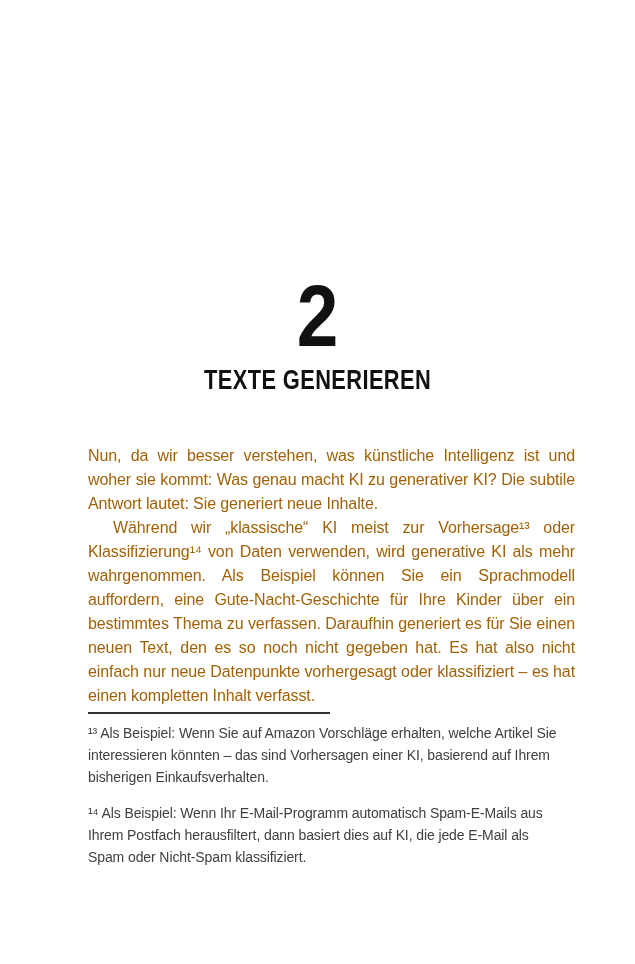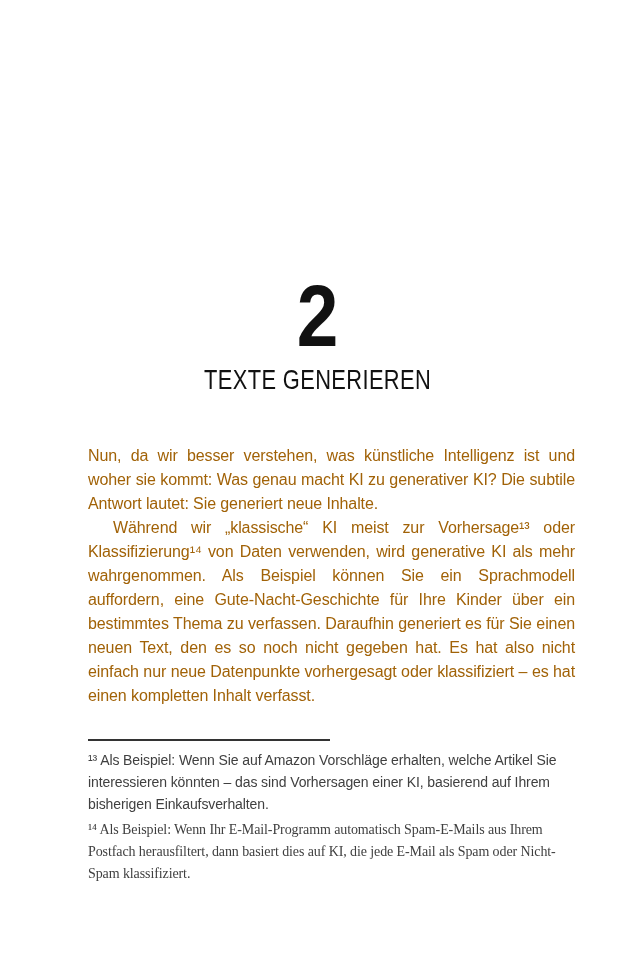--- a/index.html
+++ b/index.html
@@ -28,21 +28,21 @@
     display: inline-block;
     transform: scaleX(0.85);
     transform-origin: center;
   }
   .chapter-title {
     position: absolute;
     top: 366px;
     left: 0;
     width: 635px;
     text-align: center;
-    font-weight: 400;
+    font-weight: 700;
     font-size: 28px;
     line-height: 1;
     color: #111111;
   }
   .chapter-title .squeeze {
     display: inline-block;
     transform: scaleX(0.78);
     transform-origin: center;
     letter-spacing: 0.5px;
     white-space: nowrap;
@@ -55,39 +55,39 @@
     font-size: 16px;
     line-height: 24px;
     letter-spacing: -0.1px;
     color: #a16207;
     text-align: justify;
   }
   .body-text p { margin: 0; }
   .body-text p.indented { text-indent: 25px; }
   .footnote-area {
     position: absolute;
-    top: 739px;
+    top: 712px;
     left: 88px;
     width: 487px;
   }
   .footnote-rule {
     width: 242px;
     height: 0;
     border-top: 2px solid #333333;
   }
   .footnote {
     margin-top: 8px;
     width: 478px;
     font-size: 14px;
     line-height: 22px;
     letter-spacing: -0.1px;
     color: #404040;
     text-align: left;
   }
-  .footnote + .footnote { margin-top: 4px; font-family: Liberation Serif, serif; }
+  .footnote + .footnote { margin-top: 14px; }
 </style>
 </head>
 <body>
 
 <div class="page">
 
   <div class="chapter-number">
     <span class="squeeze">2</span>
   </div>
 

